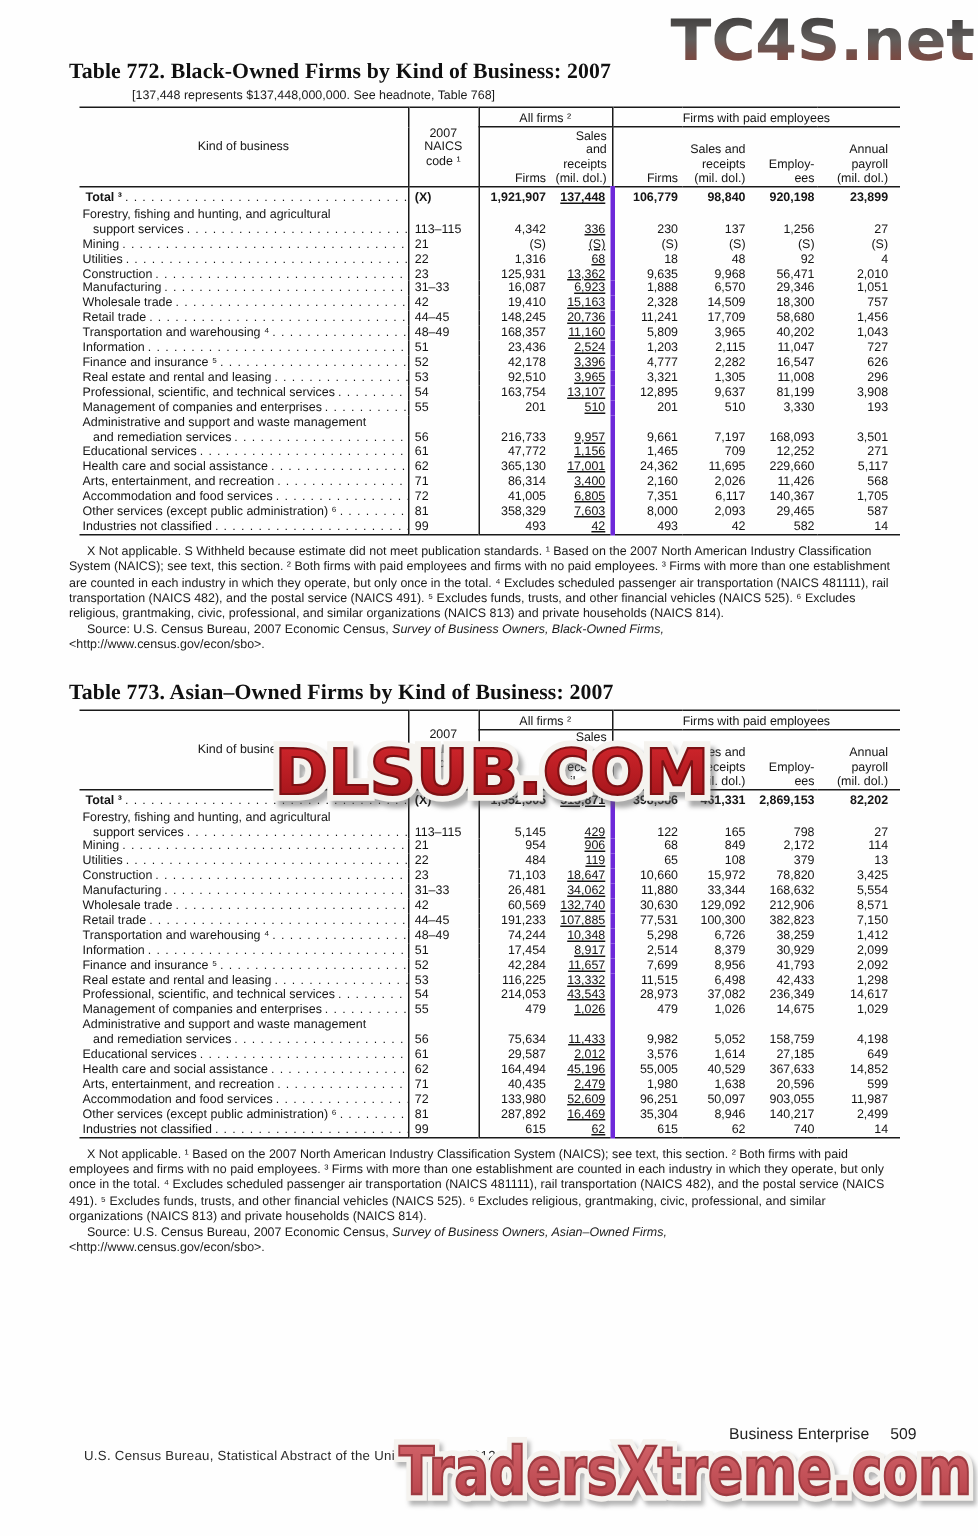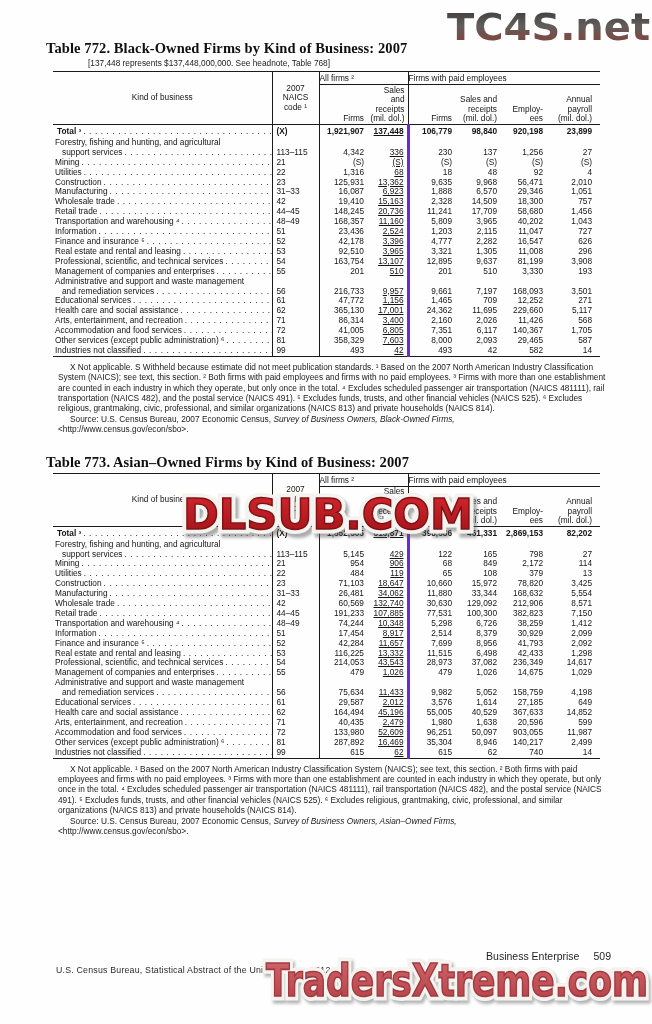--- a/index.html
+++ b/index.html
@@ -33,21 +33,21 @@
 
   .census thead th.stub-h {
     text-align:center; vertical-align:middle;
     border-right:1px solid #1a1a1a; border-bottom:1.5px solid #1a1a1a;
   }
   .census thead th.naics-h {
     text-align:center; vertical-align:middle; white-space:pre-line; line-height:9.6px;
     border-right:1px solid #1a1a1a; border-bottom:1.5px solid #1a1a1a;
   }
   .census thead th.grp {
-    text-align:left; vertical-align:middle; height:13px; line-height:12px;
+    text-align:center; vertical-align:middle; height:13px; line-height:12px;
     border-bottom:1px solid #1a1a1a;
   }
   .census thead th.grp.g1 { border-right:1px solid #1a1a1a; }
   .census thead th.sub {
     text-align:right; vertical-align:bottom; white-space:pre-line;
     line-height:9.6px; height:40px; border-bottom:1.5px solid #1a1a1a;
   }
   .census thead th.h-c0{padding-right:4px;} .census thead th.h-c1{padding-right:3px; border-right:1px solid #1a1a1a;}
   .census thead th.h-c2{padding-right:3px;} .census thead th.h-c3{padding-right:3px;}
   .census thead th.h-c4{padding-right:2px;} .census thead th.h-c5{padding-right:8px;}
@@ -65,21 +65,21 @@
   .lblline { display:flex; align-items:baseline; min-width:0; }
   .lblline .lbl { white-space:pre; }
   .lblline.ind { padding-left:7px; }
   .dots { flex:1 1 auto; min-width:0; overflow:hidden; white-space:nowrap; padding-left:2px; }
   .dots::after {
     font-weight:normal; letter-spacing:.6px;
     content:". . . . . . . . . . . . . . . . . . . . . . . . . . . . . . . . . . . . . . . . . . . . . . . . . . . . . . . . . . . .";
   }
   .preline { white-space:pre; }
 
-  .fnblock { margin-top:5px; margin-left:12px; width:556px; }
+  .fnblock { margin-top:5px; margin-left:0; width:556px; }
   p.fn { font-size:8.3px; line-height:10.4px; text-indent:12px; color:#1a1a1a; }
   p.fn i { font-style:italic; }
 
   .t773 { margin-top:19px; }
 
   .footer-right {
     position:absolute; left:14px; top:950px; width:597px; text-align:right;
     font-size:10.5px; color:#1f1f1f;
   }
   .footer-right .pageno { margin-left:14px; }

